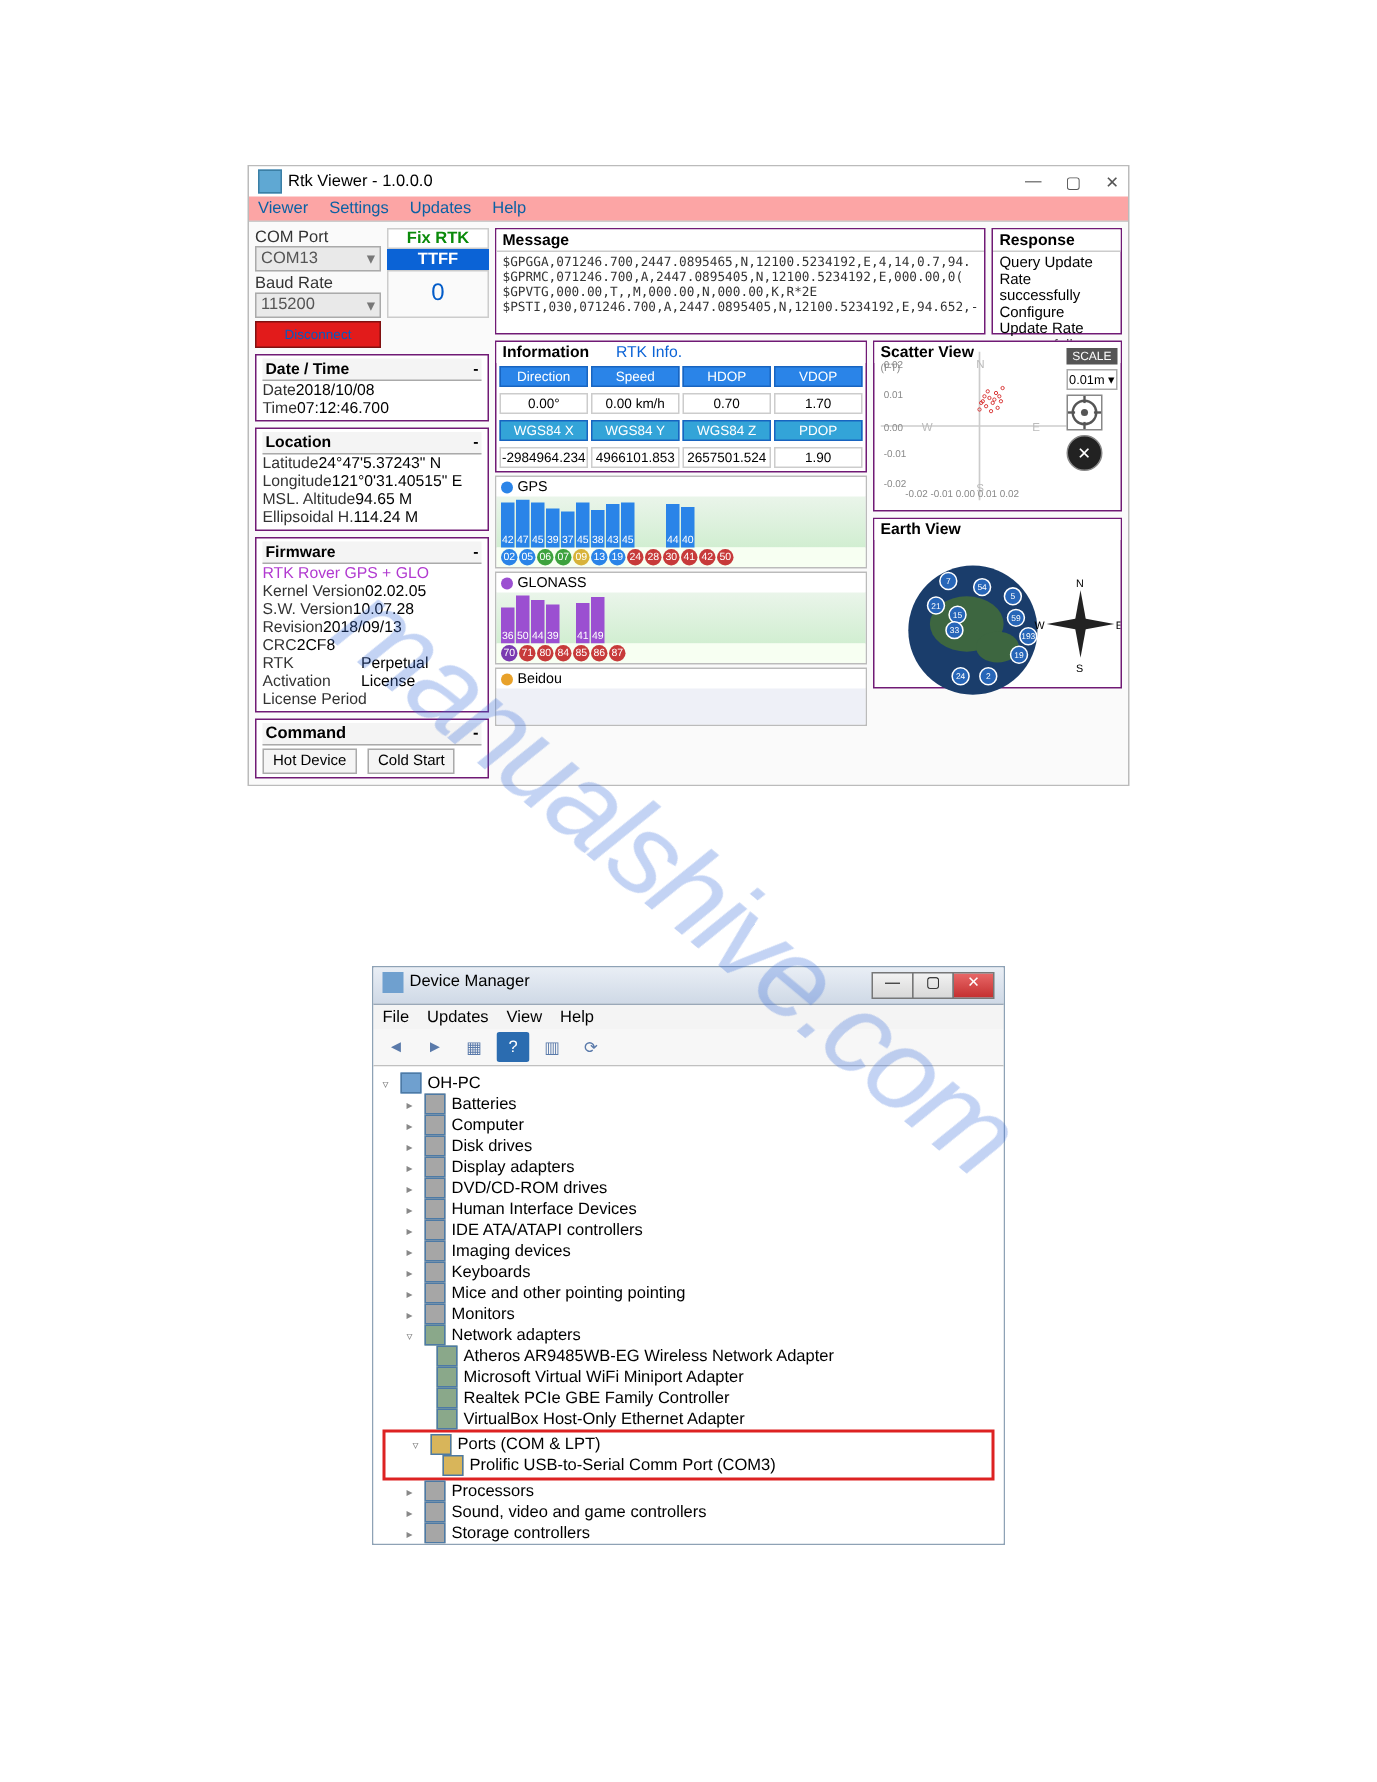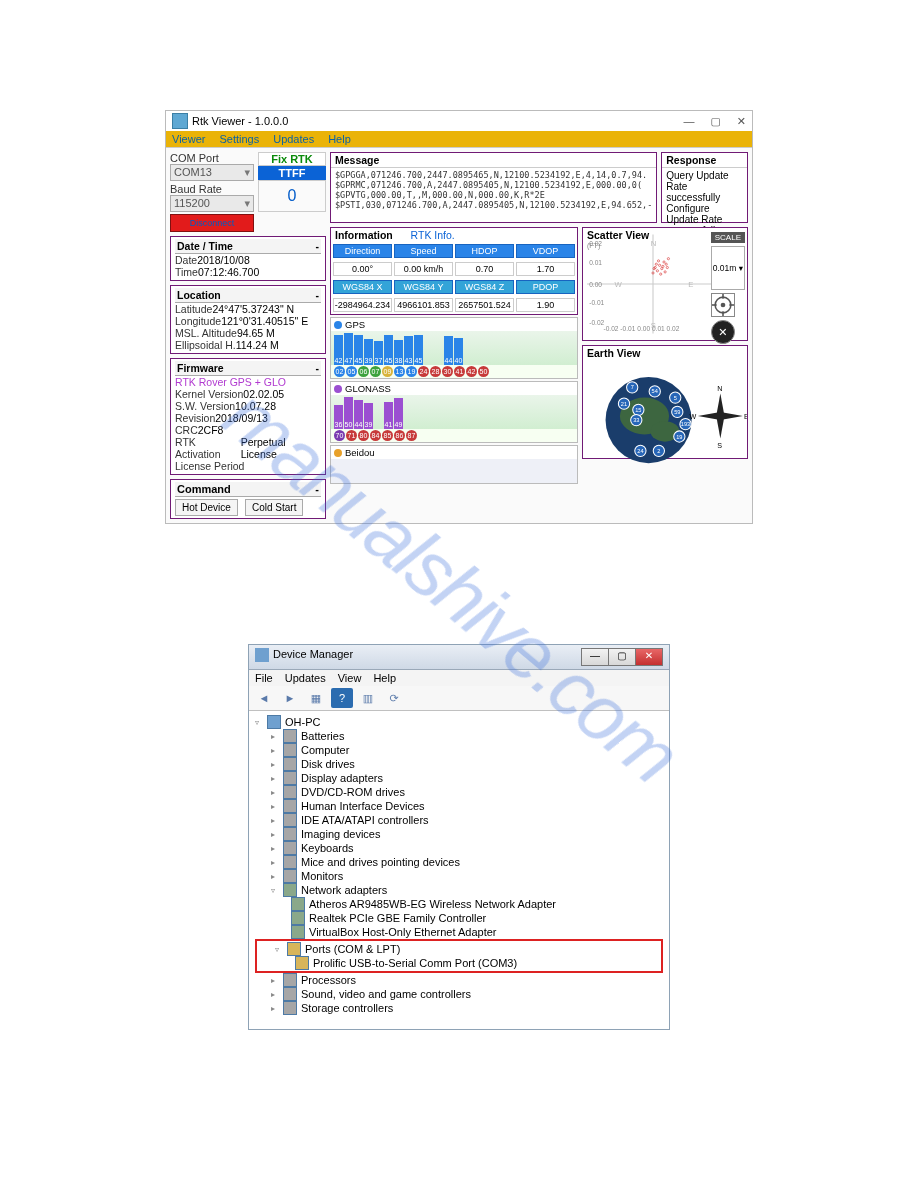--- a/index.html
+++ b/index.html
@@ -3,21 +3,21 @@
 <meta charset="utf-8">
 <style>
 body{margin:0;background:#fff;font-family:"Segoe UI",Tahoma,sans-serif;font-size:11px;color:#000;width:918px}
 .page{padding:110px 165px 0 165px}
 
 .win{border:1px solid #bbb;background:#fff}
 .titlebar{display:flex;align-items:center;padding:2px 6px;background:#fff}
 .titlebar .icon{width:14px;height:14px;margin-right:4px;background:#5fa8d3;border:1px solid #3b7fa5}
 .titlebar .caps{margin-left:auto;display:flex;gap:16px}
 .titlebar .cap{font-family:Arial;color:#555}
-.menubar{display:flex;gap:14px;padding:2px 6px;color:#333;background:#eab308;border-bottom:1px solid #ccc}
+.menubar{display:flex;gap:14px;padding:2px 6px;color:#333;background:#fca5a5;border-bottom:1px solid #ccc}
 .menubar .m{color:#0b61a4}
 .body{display:flex;gap:4px;padding:4px;background:#fafafa}
 
 .leftcol{width:156px;display:flex;flex-direction:column;gap:4px}
 .lbl{color:#333}
 .inp{background:#e9e9e9;border:1px solid #aaa;padding:1px 3px;color:#555;display:flex;justify-content:space-between}
 .inp .dd{color:#777}
 .btn-disc{background:#e21b1b;color:#005cc5;border:1px solid #801010;text-align:center;padding:3px 0;margin-top:2px;font-size:9px}
 .fixbox{margin-left:auto;width:68px;display:flex;flex-direction:column}
 .fixbox .fix{color:#0a8a0a;text-align:center;border:1px solid #ccc;background:#fff;font-weight:bold}
@@ -53,21 +53,21 @@
 .circ.b{background:#2a84e8}.circ.g{background:#3da23d}.circ.y{background:#d8b33a}.circ.r{background:#c73a3a}.circ.pu{background:#7a3ab0}
 .beidou .bars{height:24px;background:#eef0f7}
 
 .rightcol{width:166px;display:flex;flex-direction:column;gap:4px}
 .respbox{height:50px;border-top:1px solid #ccc;padding:2px 4px;font-size:10px}
 .scatter{position:relative;height:112px}
 .scatter .axes{position:absolute;inset:4px 28px 4px 4px;border:0}
 .scatter svg{width:100%;height:100%}
 .scale{position:absolute;top:4px;right:2px;display:flex;flex-direction:column;gap:3px}
 .scale .tag{background:#555;color:#fff;font-size:8px;text-align:center;padding:1px 3px}
-.scale .sel{background:#fff;border:1px solid #aaa;font-size:8.5px;padding:16px 1px}
+.scale .sel{background:#fff;border:1px solid #aaa;font-size:8.5px;padding:1px 1px}
 .scale .ibtn{width:22px;height:22px;border:1px solid #888;background:#fff;display:flex;align-items:center;justify-content:center}
 .scale .ibtn.dark{background:#222;color:#fff;border-radius:50%}
 .earth{position:relative;height:112px}
 .earth svg{width:100%;height:100%}
 
 .dm{margin:120px auto 0 auto;width:420px;border:1px solid #8ea2b5}
 .dm .tb{background:linear-gradient(#e9eef5,#cfd9e6);display:flex;align-items:flex-start;padding:3px 6px;border-bottom:1px solid #9aa8b8}
 .dm .tb .t{font-size:11px}
 .dm .tb .wbtns{margin-left:auto;display:flex}
 .dm .tb .wbtn{width:26px;height:16px;border:1px solid #777;background:linear-gradient(#f2f2f2,#d8d8d8);margin-left:-1px;text-align:center;font-size:10px;line-height:14px}
@@ -582,21 +582,21 @@
           <div class="ln">
             <span class="sp" style="width:12px"></span>
             <span class="tw">▸</span>
             <span class="ic dv"></span>
             <span>Keyboards</span>
           </div>
           <div class="ln">
             <span class="sp" style="width:12px"></span>
             <span class="tw">▸</span>
             <span class="ic dv"></span>
-            <span>Mice and drives pointing devices</span>
+            <span>Mice and other pointing pointing</span>
           </div>
           <div class="ln">
             <span class="sp" style="width:12px"></span>
             <span class="tw">▸</span>
             <span class="ic dv"></span>
             <span>Monitors</span>
           </div>
         </div>
     <div class="ln">
           <span class="sp" style="width:12px"></span>
@@ -606,20 +606,25 @@
         </div>
     <div id="dm-net">
           <div class="ln">
             <span class="sp" style="width:32px"></span>
             <span class="ic g"></span>
             <span>Atheros AR9485WB-EG Wireless Network Adapter</span>
           </div>
           <div class="ln">
             <span class="sp" style="width:32px"></span>
             <span class="ic g"></span>
+            <span>Microsoft Virtual WiFi Miniport Adapter</span>
+          </div>
+          <div class="ln">
+            <span class="sp" style="width:32px"></span>
+            <span class="ic g"></span>
             <span>Realtek PCIe GBE Family Controller</span>
           </div>
           <div class="ln">
             <span class="sp" style="width:32px"></span>
             <span class="ic g"></span>
             <span>VirtualBox Host-Only Ethernet Adapter</span>
           </div>
         </div>
     <div class="redbox">
       <div class="ln">

